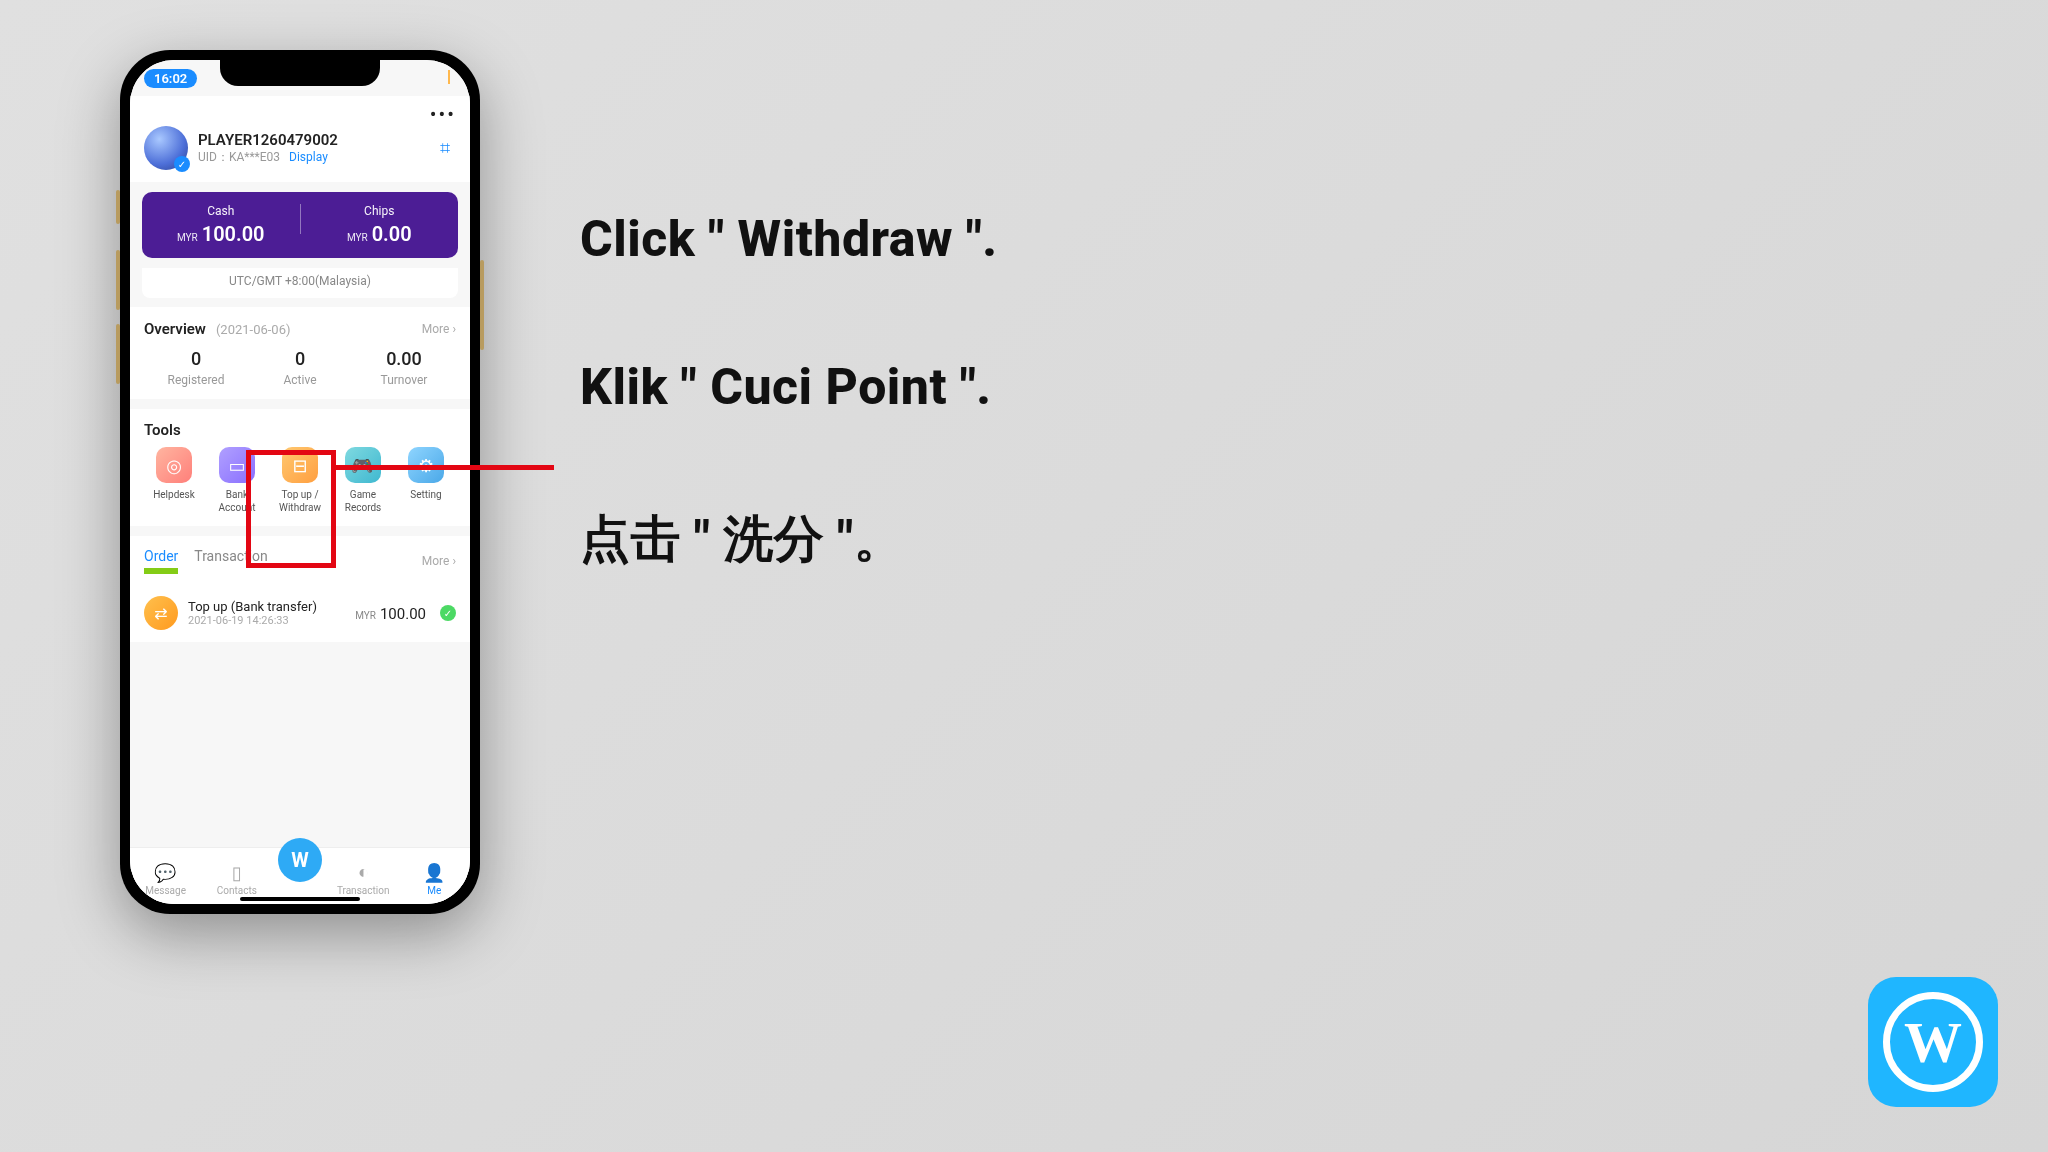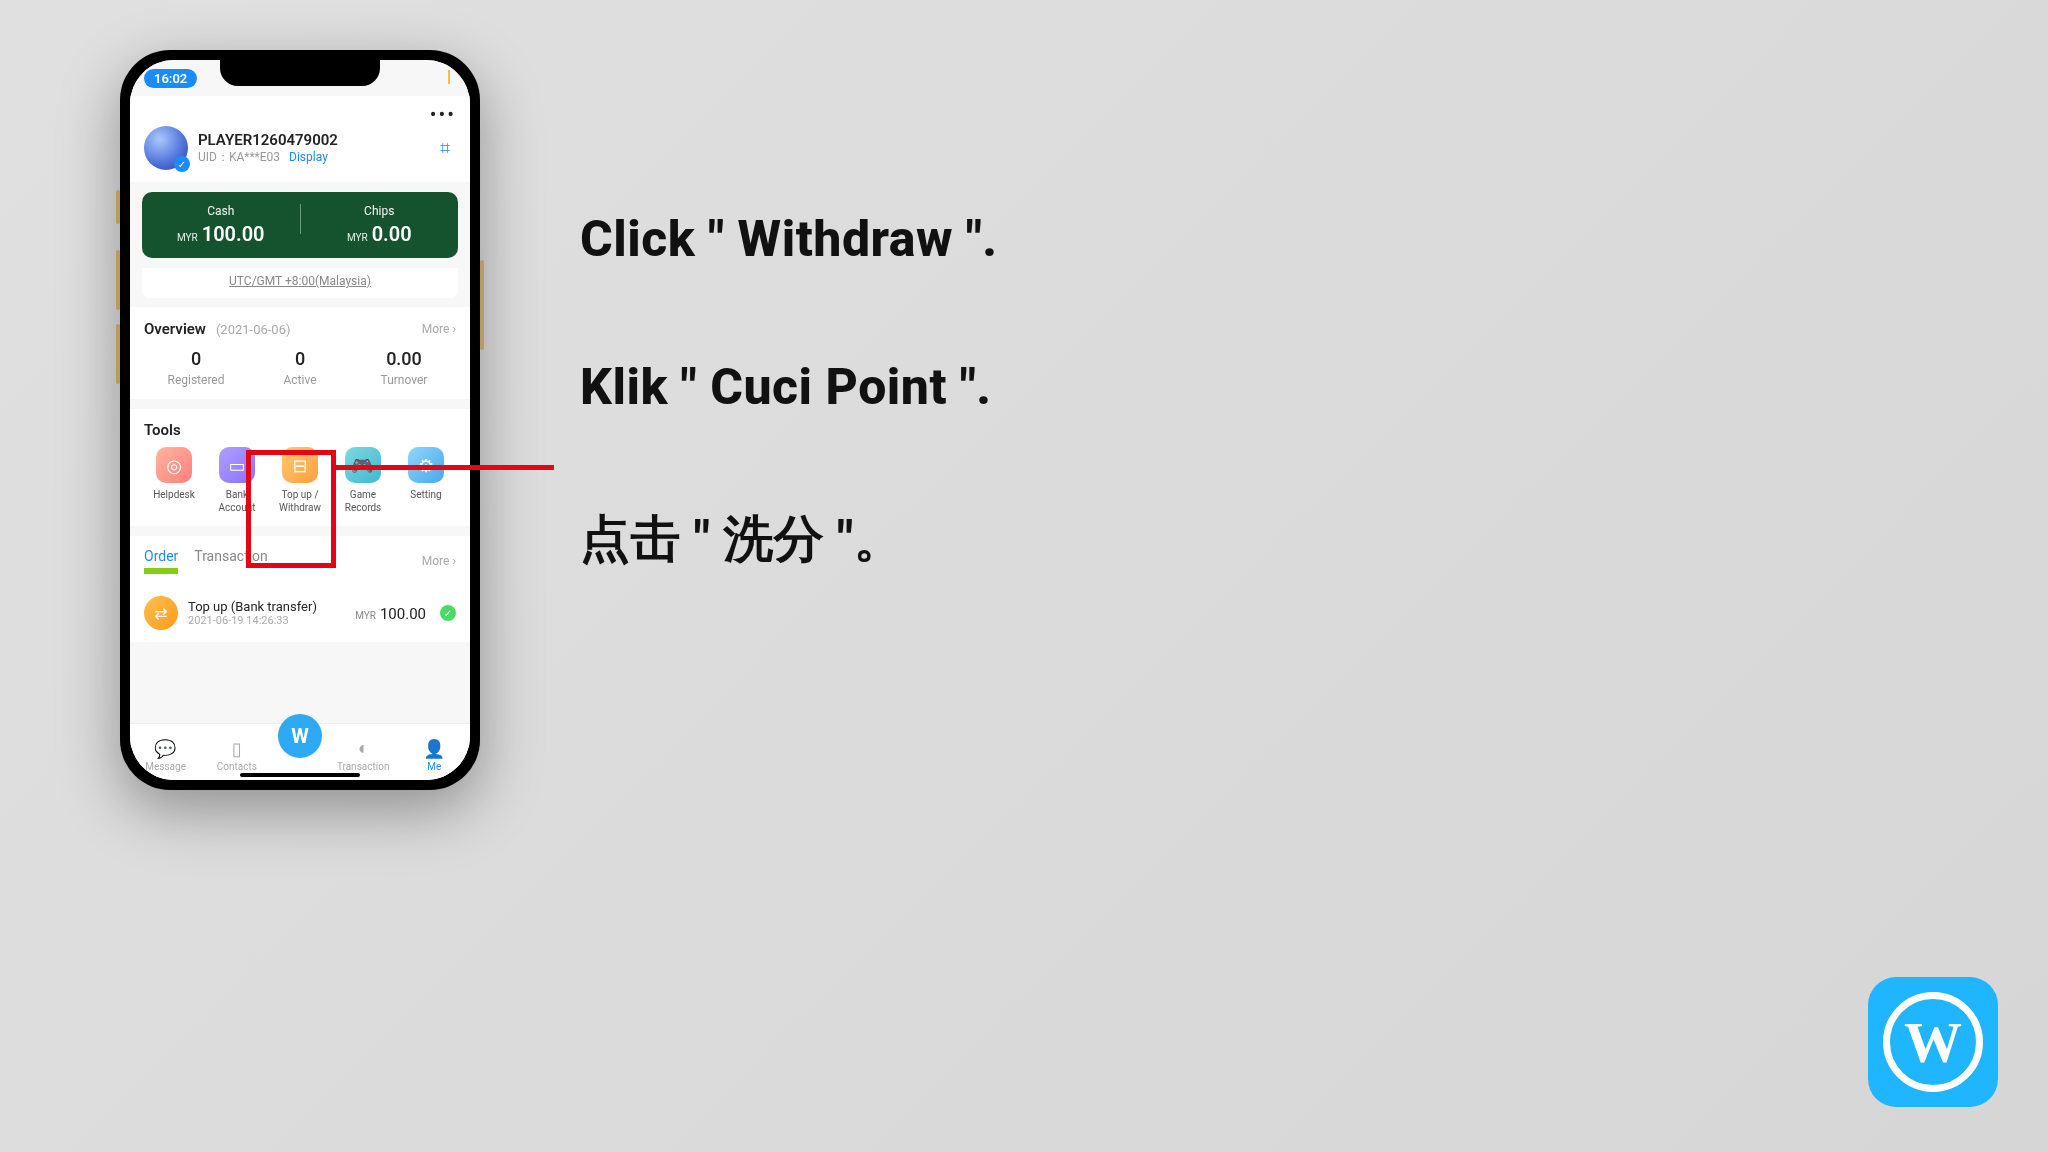--- a/index.html
+++ b/index.html
@@ -1,19 +1,19 @@
 <!DOCTYPE html>
 <html><head>
 <meta charset="utf-8">
 <style>
   * { margin:0; padding:0; box-sizing:border-box; font-family:-apple-system,BlinkMacSystemFont,"Segoe UI",Roboto,Helvetica,Arial,sans-serif; }
   body { width:2048px; height:1152px; background:linear-gradient(135deg,#e0e0e0 0%,#d6d6d6 100%); position:relative; overflow:hidden; }
 
   
-  .phone { position:absolute; left:120px; top:50px; width:360px; height:740px; border-radius:50px; background:#000; box-shadow:0 20px 60px rgba(0,0,0,.35); padding:10px; }
+  .phone { position:absolute; left:120px; top:50px; width:360px; height:864px; border-radius:50px; background:#000; box-shadow:0 20px 60px rgba(0,0,0,.35); padding:10px; }
   .phone-bezel { width:100%; height:100%; border-radius:44px; background:#fff; position:relative; overflow:hidden; }
   .notch { position:absolute; top:0; left:50%; transform:translateX(-50%); width:160px; height:26px; background:#000; border-radius:0 0 18px 18px; z-index:20; }
   .side-btn { position:absolute; background:#b89b5f; border-radius:3px; }
   .side-l1 { left:-4px; top:140px; width:4px; height:34px; }
   .side-l2 { left:-4px; top:200px; width:4px; height:60px; }
   .side-l3 { left:-4px; top:274px; width:4px; height:60px; }
   .side-r  { right:-4px; top:210px; width:4px; height:90px; }
 
   .screen { position:absolute; inset:0; display:flex; flex-direction:column; background:#f7f7f7; }
 
@@ -26,29 +26,29 @@
   .dots { font-size:20px; letter-spacing:2px; color:#222; }
   .prof-row { display:flex; align-items:center; gap:10px; }
   .avatar { width:44px; height:44px; border-radius:50%; background:radial-gradient(circle at 35% 30%,#a9c8ff,#4d6fd8 60%,#2a3f8a); position:relative; }
   .avatar::after { content:"✓"; position:absolute; right:-2px; bottom:-2px; width:16px; height:16px; border-radius:50%; background:#1a8cff; color:#fff; font-size:10px; display:flex; align-items:center; justify-content:center; }
   .prof-info { flex:1; }
   .prof-name { font-size:15px; font-weight:600; color:#222; }
   .prof-uid { font-size:12px; color:#999; }
   .display-link { color:#1a8cff; margin-left:6px;margin-top:22px; }
   .qr { width:22px; height:22px; color:#1a8cff; font-size:18px; display:flex; align-items:center; justify-content:center; }
 
-  .balance { margin:10px 12px; background:#14532d; border-radius:10px; display:flex; color:#fff; padding:12px 0; }
+  .balance { margin:10px 12px; background:#4c1d95; border-radius:10px; display:flex; color:#fff; padding:12px 0; }
   .bal-col { flex:1; text-align:center; }
   .bal-label { font-size:12px; opacity:.95; }
   .bal-val { display:flex; align-items:baseline; justify-content:center; gap:4px; margin-top:4px; }
   .bal-cur { font-size:10px; opacity:.9; }
   .bal-amt { font-size:20px; font-weight:600; }
   .bal-div { width:1px; height:30px; background:rgba(255,255,255,.4); }
 
-  .tz { text-align:center; font-size:12px; color:#888; padding:6px 0 10px; background:#fff; margin:0 12px -1px; border-radius:0 0 8px 8px;text-decoration:underline; }
+  .tz { text-align:center; font-size:12px; color:#888; padding:6px 0 10px; background:#fff; margin:0 12px -1px; border-radius:0 0 8px 8px; }
 
   .sect { background:#fff; margin-top:10px; padding:12px 14px; }
   .sect-h { display:flex; align-items:center; justify-content:space-between; margin-bottom:10px; }
   .sect-title { font-size:15px; font-weight:600; color:#222; }
   .sect-date { font-size:13px; color:#aaa; margin-left:6px; font-weight:400; }
   .more { font-size:12px; color:#aaa; }
 
   .ov-row { display:flex; }
   .ov-col { flex:1; text-align:center; }
   .ov-val { font-size:18px; font-weight:500; color:#222; }

